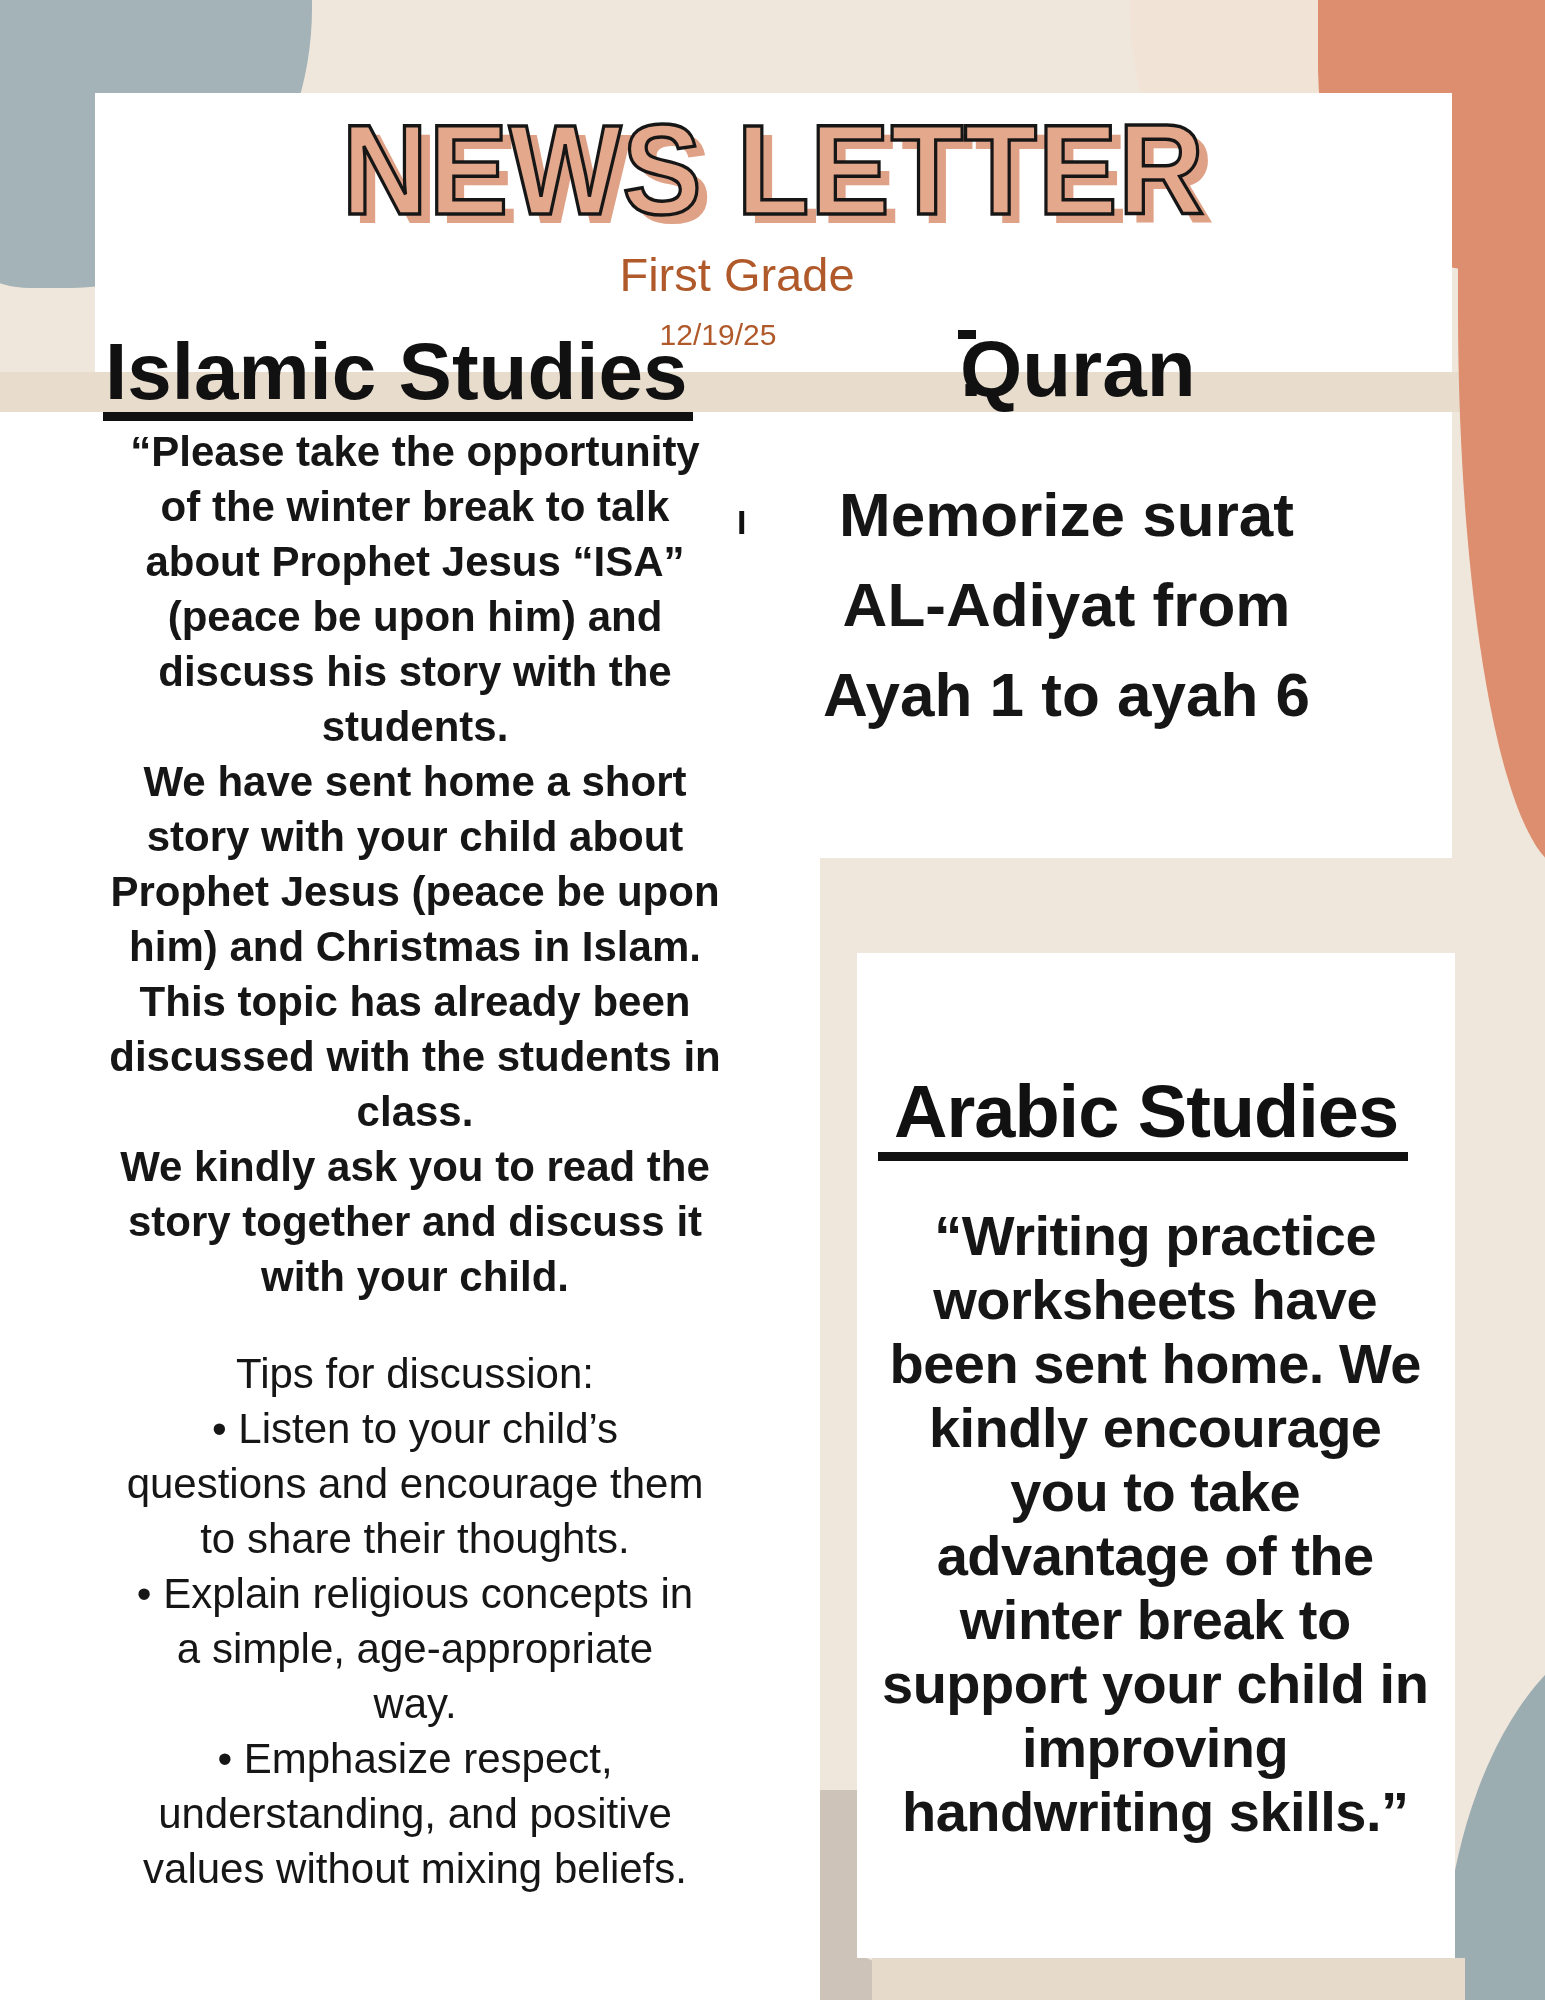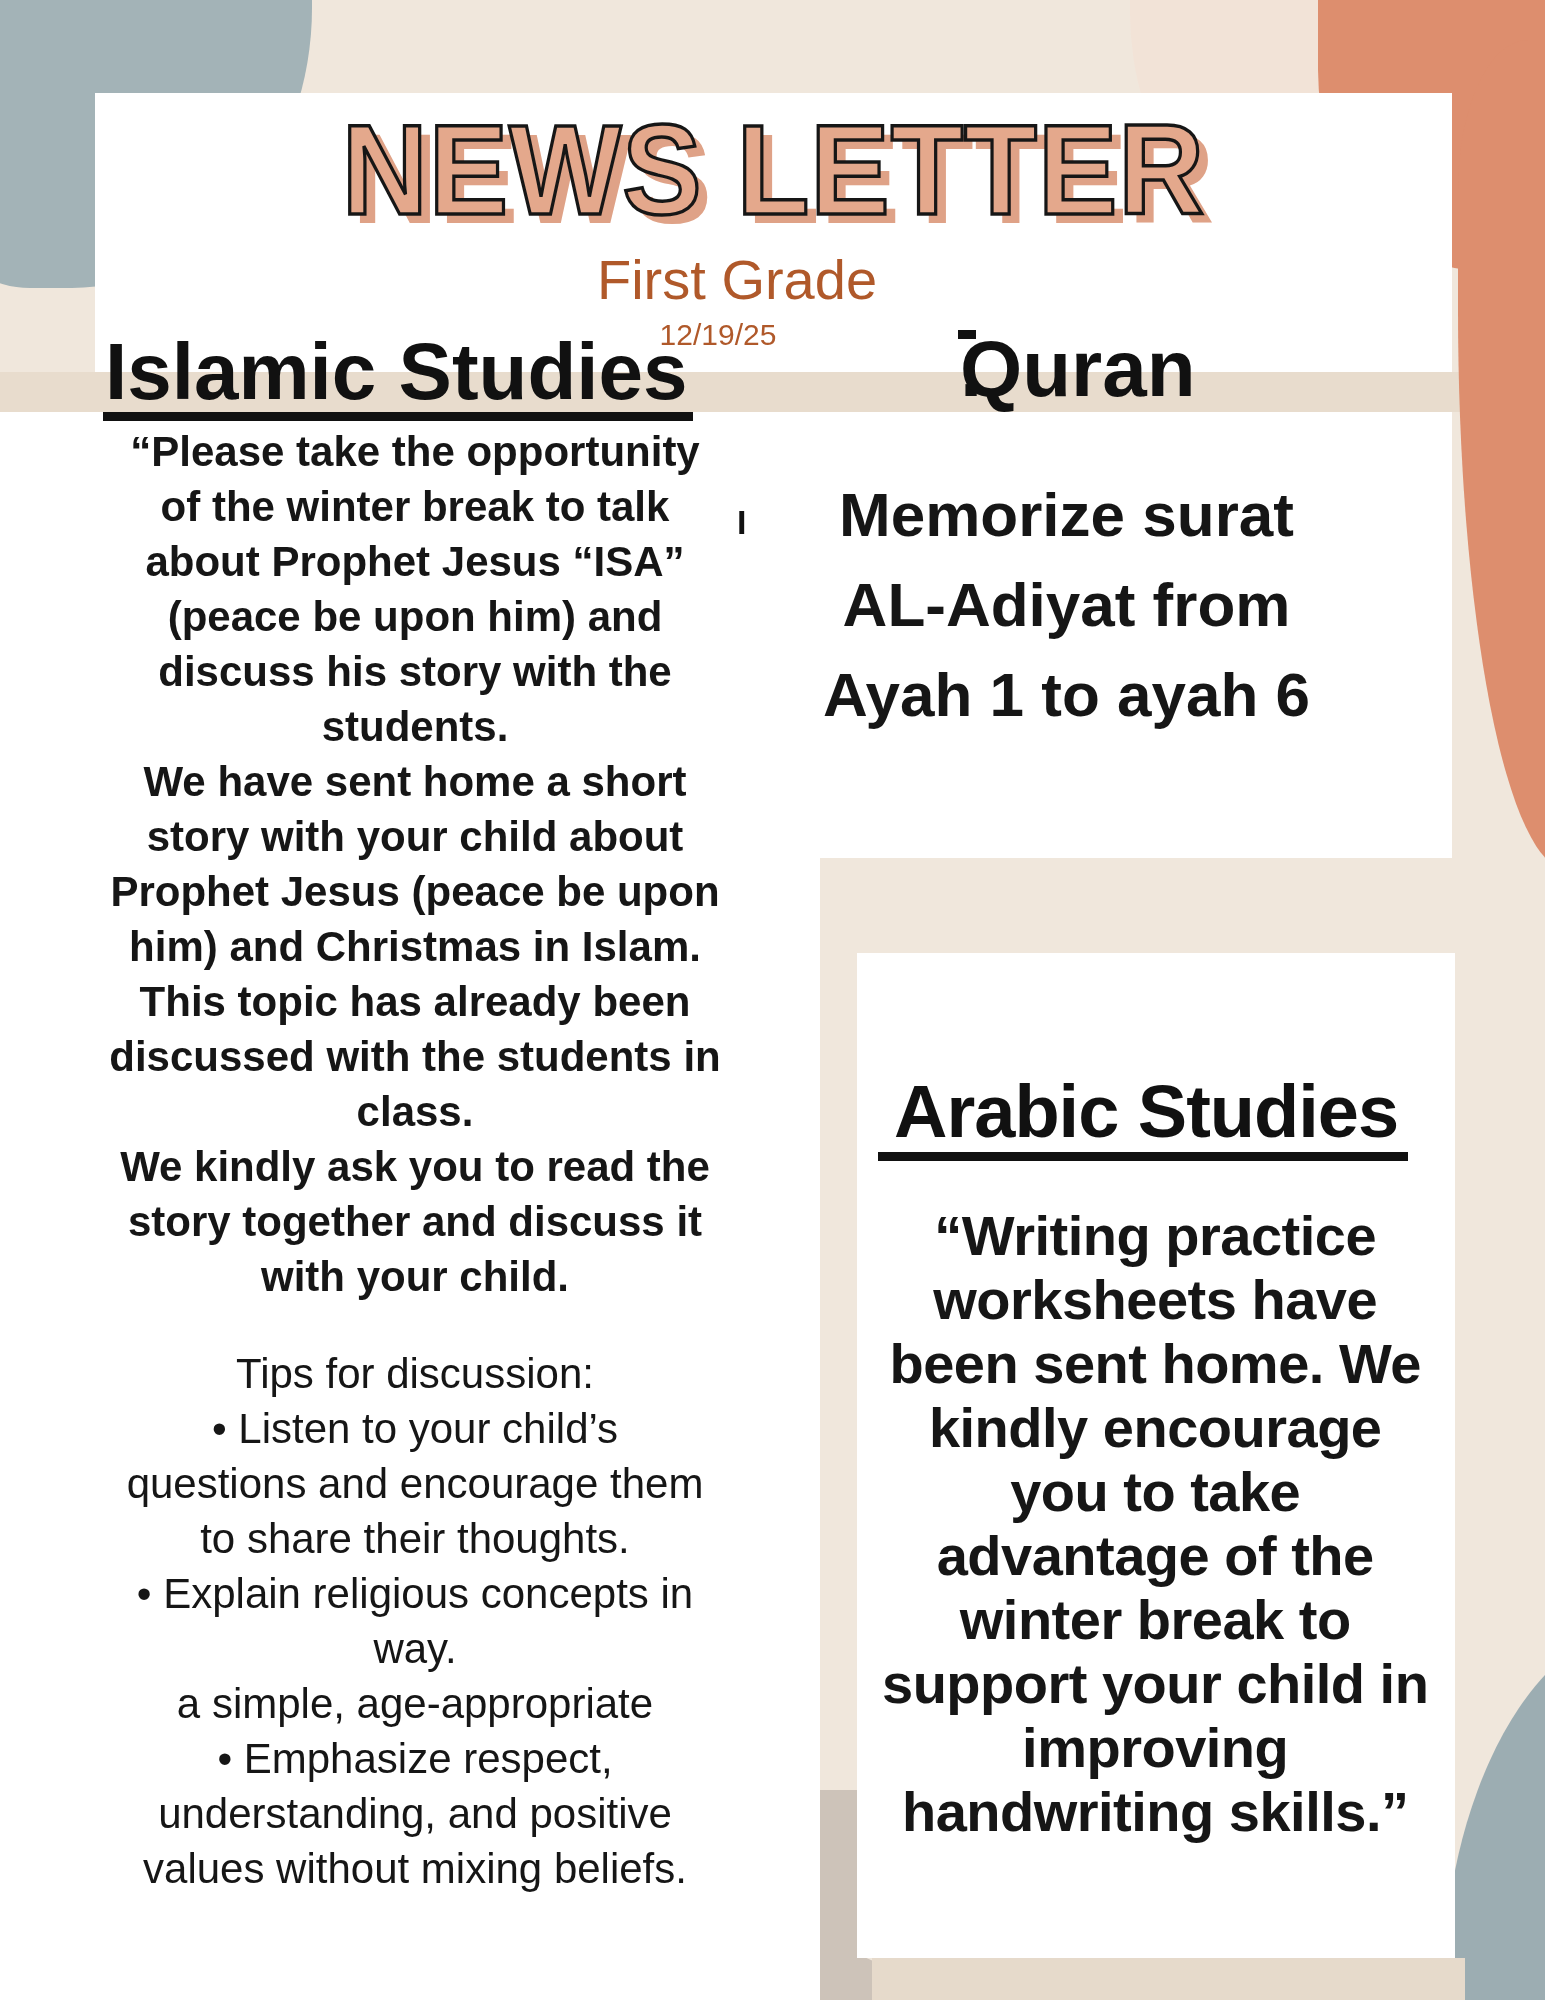--- a/index.html
+++ b/index.html
@@ -55,21 +55,21 @@
 
   .title {
     left:95px; top:106px; width:1357px; text-align:center;
     font-size:128px; font-weight:700; line-height:1; letter-spacing:1px;
     color:#e4a88c; -webkit-text-stroke:3.5px #161616;
     text-shadow:11px 9px 0 #dfa287;
     transform:scaleX(0.93); transform-origin:center;
     white-space:nowrap;
   }
   .subtitle { left:95px; top:247px; width:1284px; text-align:center;
-    font-size:56px; font-weight:400; color:#b0592a; white-space:nowrap; }
+    font-size:47px; font-weight:400; color:#b0592a; white-space:nowrap; }
   .date { left:95px; top:318px; width:1246px; text-align:center;
     font-size:30px; font-weight:400; color:#b0592a; white-space:nowrap; }
 
   .heading {
     font-weight:700; border-bottom:9px solid #111; white-space:nowrap;
     color:#111;
   }
   .h-islamic { left:103px; top:332px; font-size:80px; line-height:80px; padding:0 6px 0 2px; }
   .h-quran   { left:958px; top:330px; font-size:80px; line-height:78px; padding:0 16px 0 2px; }
   .h-arabic  { left:878px; top:1072px; font-size:74px; line-height:80px; padding:0 10px 0 16px; letter-spacing:-1px; }
@@ -135,22 +135,22 @@
       <div class="line">We kindly ask you to read the</div>
       <div class="line">story together and discuss it</div>
       <div class="line">with your child.</div>
     </div>
   <div class="txt tips-left">
       <div class="line">Tips for discussion:</div>
       <div class="line">• Listen to your child’s</div>
       <div class="line">questions and encourage them</div>
       <div class="line">to share their thoughts.</div>
       <div class="line">• Explain religious concepts in</div>
+      <div class="line">a simple, age-appropriate</div>
       <div class="line">way.</div>
-      <div class="line">a simple, age-appropriate</div>
       <div class="line">• Emphasize respect,</div>
       <div class="line">understanding, and positive</div>
       <div class="line">values without mixing beliefs.</div>
     </div>
 
   <div class="txt stray-mark">I</div>
 
   <div class="txt heading h-quran">
       <span>.</span>
       <span>Quran</span>

